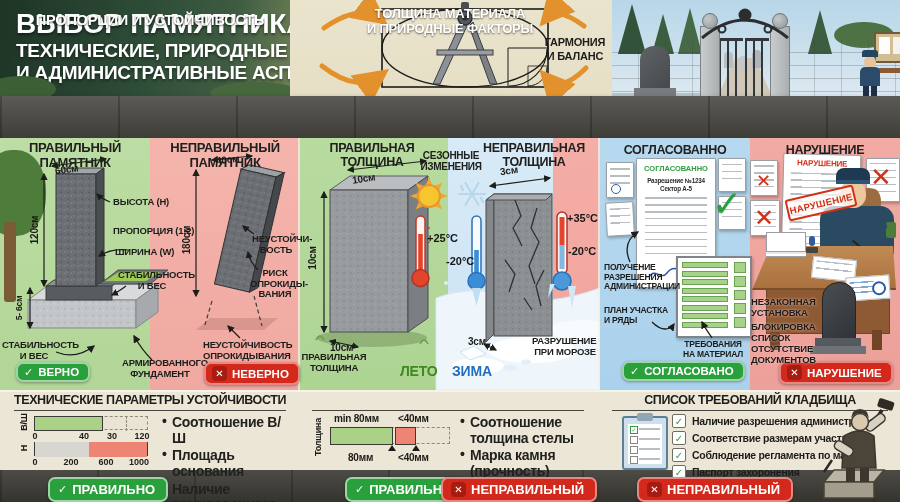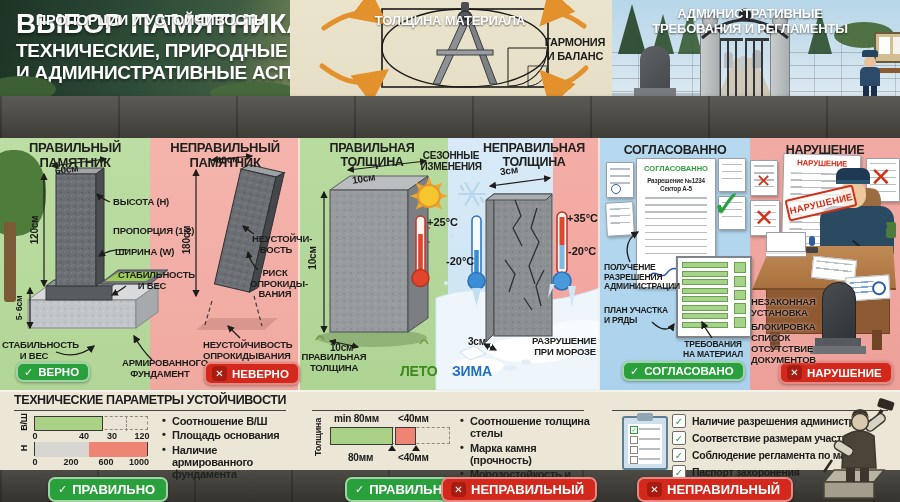--- a/index.html
+++ b/index.html
@@ -56,21 +56,21 @@
   .xmark{position:absolute;color:#d33018;font-weight:bold;z-index:5;line-height:1;}
   .ckmark{position:absolute;color:#27a13b;font-weight:bold;z-index:5;line-height:1;text-shadow:0 1px 1px rgba(0,0,0,.25);}
   
   #panels{left:0;top:390px;width:900px;height:80px;background:#ece6d6;
      box-shadow:inset 0 2px 0 rgba(255,255,255,.5);}
   .panel{position:absolute;top:390px;height:80px;z-index:5;}
   .p-title{position:absolute;top:3px;left:0;right:0;text-align:center;font-weight:bold;
      font-size:12.5px;color:#1c1c1a;letter-spacing:-0.4px;}
   .p-rule{position:absolute;top:20px;left:6px;right:6px;border-top:1.5px solid #45443e;}
   .bullets{position:absolute;display:flex;flex-direction:column;gap:2px;}
-  .bullets div{font-size:11px;font-weight:bold;color:#21211f;line-height:1.12;letter-spacing:-0.3px;position:relative;padding-left:10px;}
+  .bullets div{font-size:14px;font-weight:bold;color:#21211f;line-height:1.12;letter-spacing:-0.3px;position:relative;padding-left:10px;}
   .bullets div:before{content:"•";position:absolute;left:0;top:-1px;}
   .bar{position:absolute;background:#eae4d4;border:1.5px dashed #8d8a7e;}
   .seg{position:absolute;top:-1.5px;bottom:-1.5px;box-sizing:border-box;}
   .tick{position:absolute;font-size:9px;font-weight:bold;color:#21211f;transform:translateX(-50%);}
   .uparr{position:absolute;width:0;height:0;border-left:4px solid transparent;
      border-right:4px solid transparent;border-bottom:6px solid #1c1c1a;}
   .chkrow{display:flex;align-items:center;gap:6px;}
   .chk{width:12px;height:12px;border:1.8px solid #6f6d63;background:#fff;color:#2a9e3a;
      font-size:10px;font-weight:bold;display:flex;align-items:center;justify-content:center;border-radius:2px;flex:0 0 auto;}
   .chktxt{font-size:10.5px;font-weight:bold;color:#1c1c1a;white-space:nowrap;letter-spacing:-0.3px;}
@@ -171,24 +171,21 @@
       <div class="abs" style="left:13px;top:36px;width:6px;height:10px;background:#1e3048;"></div>
     </div>
   </div>
 
   <div class="abs" id="band"></div>
   <div class="band-h" style="left:0;width:300px;font-size:14.5px;">
     <div>ПРОПОРЦИИ И УСТОЙЧИВОСТЬ</div>
   </div>
   <div class="band-h" style="left:300px;width:300px;font-size:13px;">
     <div>ТОЛЩИНА МАТЕРИАЛА</div>
-  </div>
-  <div class="band-h" style="left:600px;width:300px;font-size:13px;">
-    <div>АДМИНИСТРАТИВНЫЕ</div>
-    <div>ТРЕБОВАНИЯ И РЕГЛАМЕНТЫ</div>
+    <div>И ПРИРОДНЫЕ ФАКТОРЫ</div>
   </div>
 
   <div class="zone" style="left:0;width:150px;background:linear-gradient(180deg,#bcdda3,#b2d697);"></div>
   <div class="zone" style="left:150px;width:150px;background:linear-gradient(180deg,#f4b4ac,#f0a9a1);"></div>
   <div class="zone" style="left:300px;width:148px;background:linear-gradient(180deg,#b8dba0,#aed494);"></div>
   <div class="zone" style="left:448px;width:105px;background:linear-gradient(180deg,#d8eaf7,#cbe3f3);"></div>
   <div class="zone" style="left:553px;width:47px;background:linear-gradient(180deg,#f4aea7,#f0a39c);"></div>
   <div class="zone" style="left:600px;width:150px;background:linear-gradient(180deg,#b7d9ef,#abd2ec);"></div>
   <div class="zone" style="left:750px;width:150px;background:linear-gradient(180deg,#f2aba4,#eda09a);"></div>
   <div class="vsep" style="left:298px;"></div>
@@ -406,21 +403,21 @@
     <div>НЕПРАВИЛЬНАЯ</div>
     <div>ТОЛЩИНА</div>
   </div>
   <div class="lbl s10 over" style="left:352px;top:173px;transform:rotate(-9deg);">10см</div>
   <div class="vtx s10" style="left:312px;top:258px;z-index:6;">10см</div>
   <div class="lbl s10 over" style="left:330px;top:342px;">10см</div>
   <div class="lbl s9 ctr over" style="left:300px;top:352px;width:68px;">
     <div>ПРАВИЛЬНАЯ</div>
     <div>ТОЛЩИНА</div>
   </div>
-  <div class="thermo-lbl" style="left:427px;top:216px;">+25°C</div>
+  <div class="thermo-lbl" style="left:427px;top:232px;">+25°C</div>
   <div class="thermo-lbl" style="left:446px;top:255px;">-20°C</div>
   <div class="lbl s10 over" style="left:500px;top:165px;transform:rotate(-8deg);">3см</div>
   <div class="lbl s10 over" style="left:468px;top:336px;">3см</div>
   <div class="thermo-lbl" style="left:567px;top:212px;">+35°C</div>
   <div class="thermo-lbl" style="left:568px;top:245px;">-20°C</div>
   <div class="lbl s9 rgt over" style="left:532px;top:336px;width:64px;">
     <div>РАЗРУШЕНИЕ</div>
     <div>ПРИ МОРОЗЕ</div>
   </div>
   <div class="lbl s14 over" style="left:400px;top:364px;color:#3e8a1e;">ЛЕТО</div>
@@ -603,20 +600,21 @@
     <div class="lbl s10" style="left:42px;top:62px;">80мм</div>
     <div class="lbl s10" style="left:92px;top:62px;">&lt;40мм</div>
     <div class="bullets" style="left:154px;top:25px;width:130px;">
       <div>Соотношение толщина стелы</div>
       <div>Марка камня (прочность)</div>
       <div>Морозостойкость и влагопоглощение</div>
     </div>
   </div>
 
   <div class="panel" style="left:606px;width:288px;">
+    <div class="p-title">СПИСОК ТРЕБОВАНИЙ КЛАДБИЩА</div>
     <div class="p-rule"></div>
     <div class="abs" style="left:16px;top:26px;width:42px;height:50px;border:2px solid #5c7f95;background:#cfe0ec;border-radius:3px;">
       <div class="abs" style="left:13px;top:-5px;width:16px;height:8px;background:#8fa6b4;border-radius:2px;"></div>
       <div class="abs" style="left:4px;top:6px;right:4px;bottom:4px;background:#fff;">
         <div class="abs" style="left:2px;top:2px;width:6px;height:6px;border:1px solid #2a9e3a;color:#2a9e3a;font-size:6px;font-weight:bold;line-height:6px;text-align:center;">✓</div>
         <div class="abs" style="left:11px;top:4px;right:2px;height:2px;background:#b9bec3;"></div>
         <div class="abs" style="left:2px;top:12px;width:6px;height:6px;border:1px solid #8a887e;"></div>
         <div class="abs" style="left:11px;top:14px;right:2px;height:2px;background:#b9bec3;"></div>
         <div class="abs" style="left:2px;top:22px;width:6px;height:6px;border:1px solid #8a887e;"></div>
         <div class="abs" style="left:11px;top:24px;right:2px;height:2px;background:#b9bec3;"></div>

